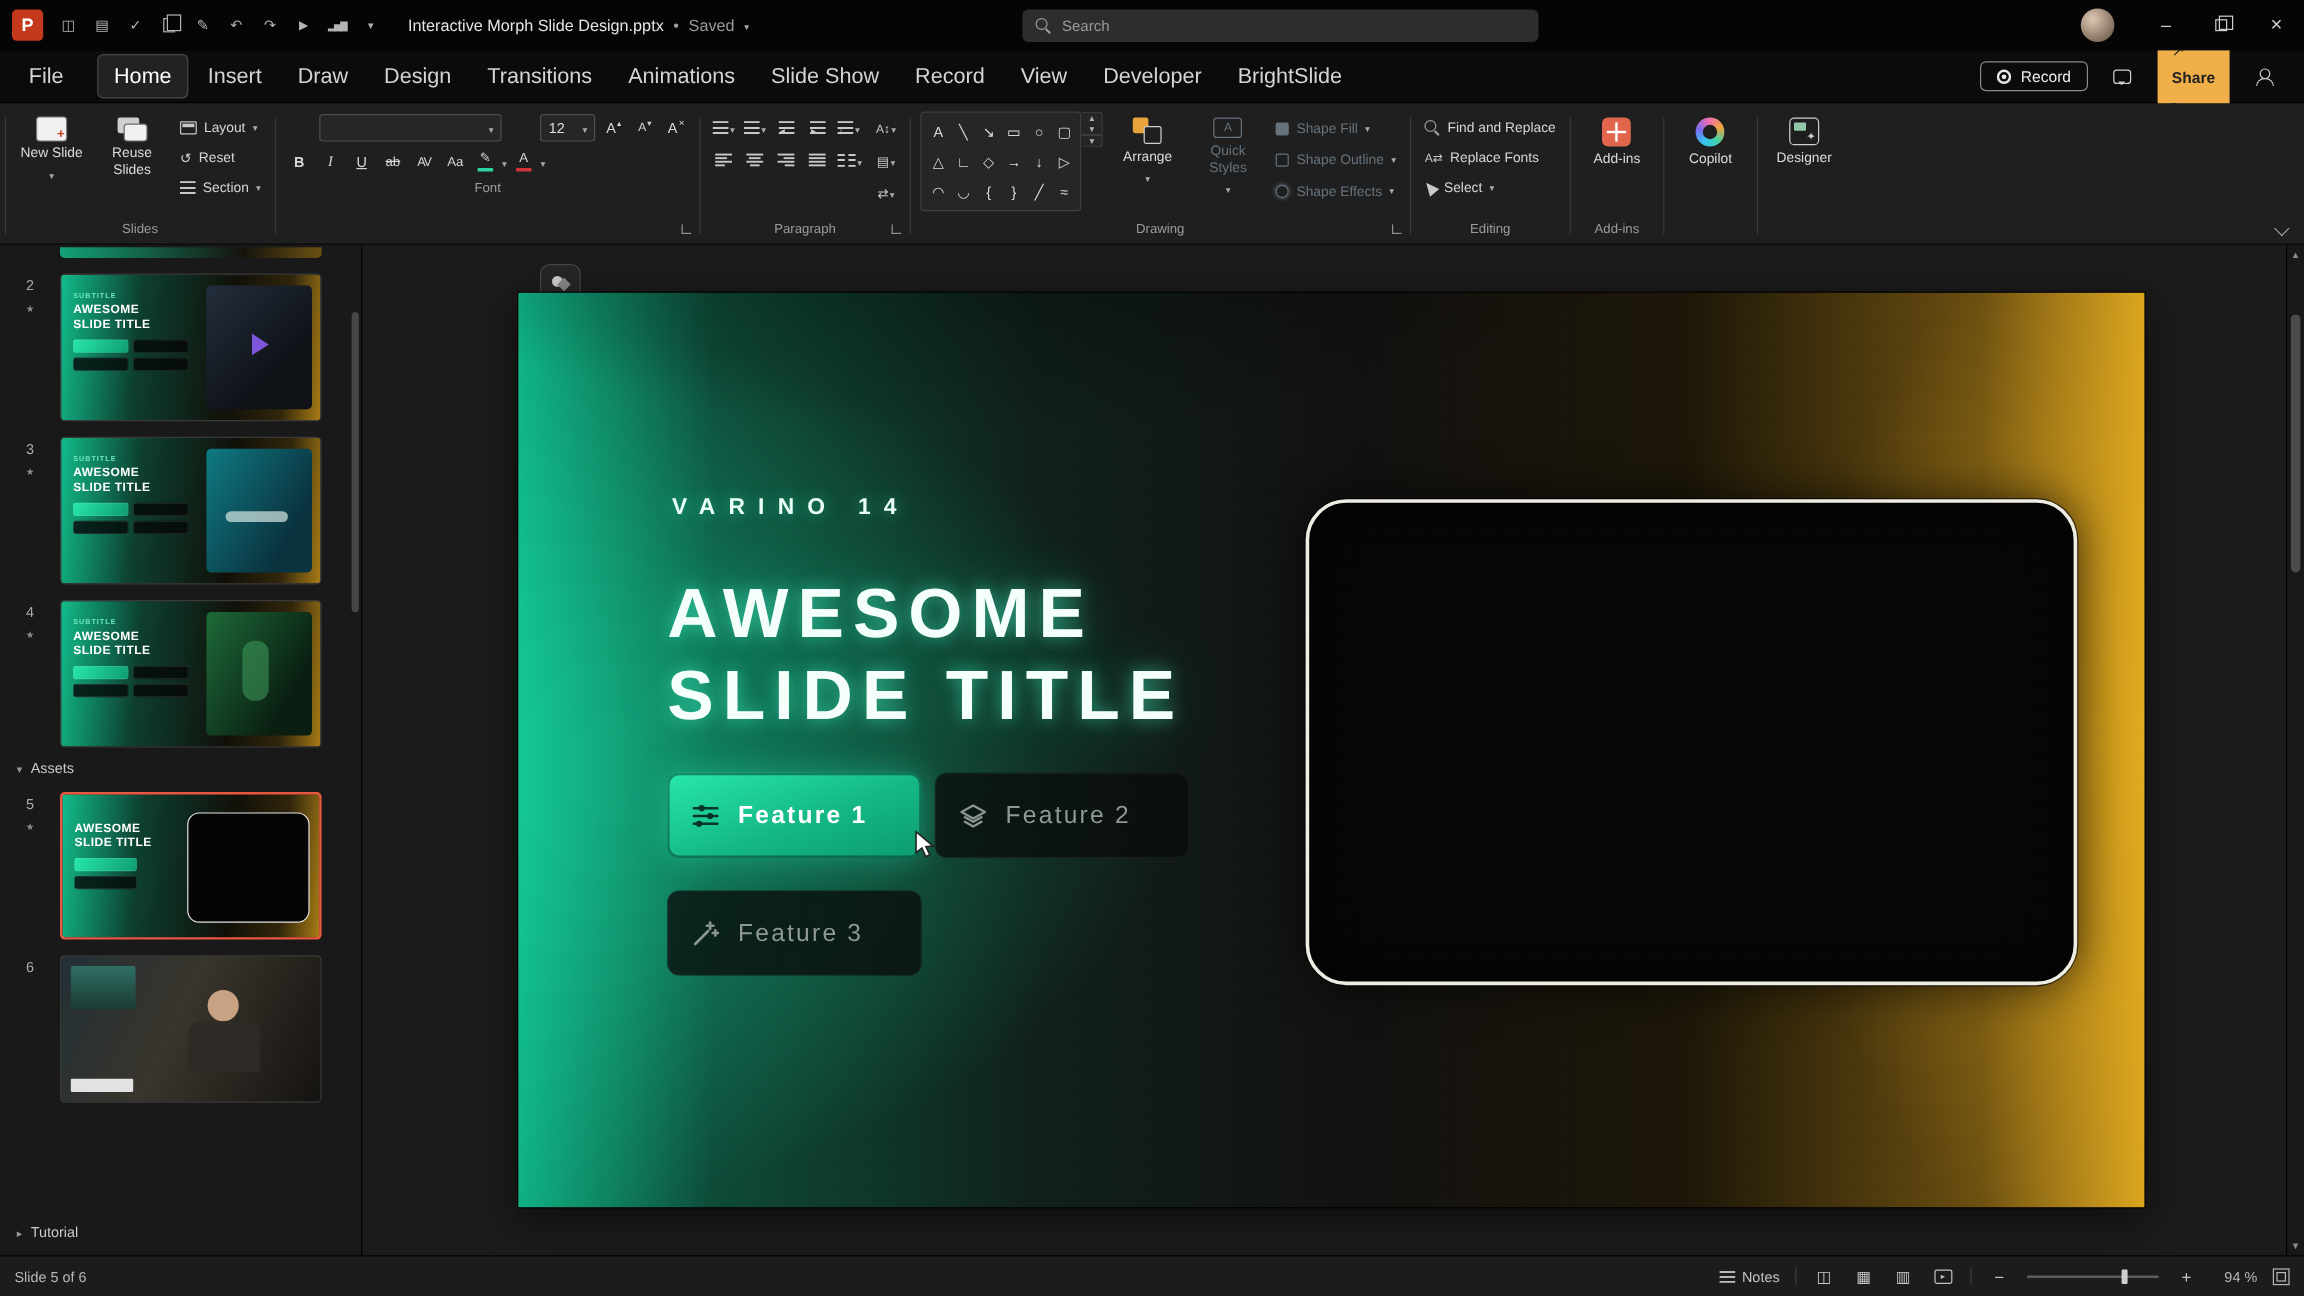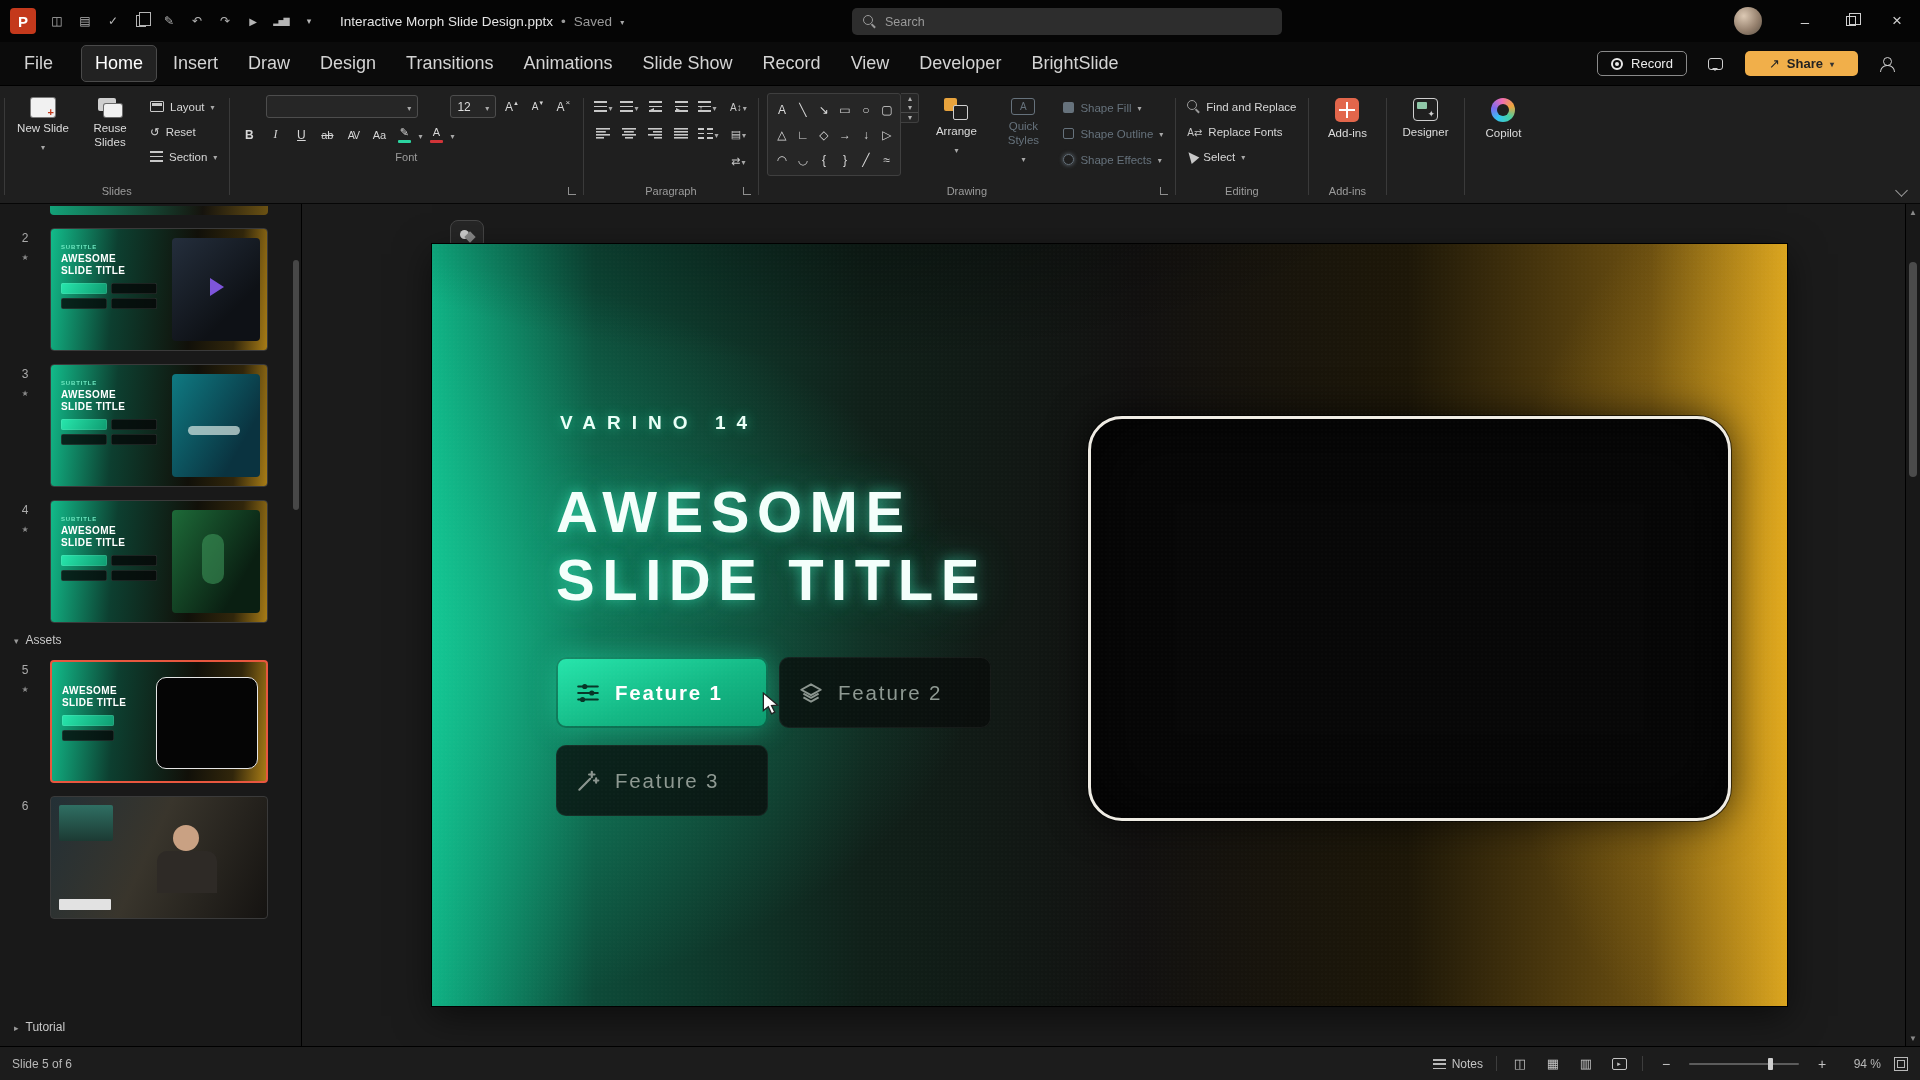--- a/index.html
+++ b/index.html
@@ -59,21 +59,21 @@
   .tr-right{margin-left:auto;display:flex;align-items:center;gap:14px;padding-right:8px;}
   .recbtn{display:flex;align-items:center;gap:8px;border:1px solid #8a8a8a;border-radius:5px;
     padding:4px 13px;font-size:13px;color:#ececec;}
   .rec-dot{width:12px;height:12px;border-radius:50%;border:2px solid #e8e8e8;position:relative;}
   .rec-dot::after{content:"";position:absolute;inset:2px;border-radius:50%;background:#e8e8e8;}
   .combtn{width:30px;height:26px;display:grid;place-items:center;}
   .i-bubble{width:15px;height:12px;border:1.5px solid #cfcfcf;border-radius:3px;position:relative;}
   .i-bubble::after{content:"";position:absolute;left:3px;bottom:-5px;border:3px solid transparent;
     border-top-color:#cfcfcf;}
   .sharebtn{display:flex;align-items:flex-start;gap:7px;background:#f1af4a;border-radius:5px;
-    padding:5px 24px;color:#222;font-weight:700;font-size:13px;}
+    padding:5px 12px;color:#222;font-weight:700;font-size:13px;flex-direction:column;}
   [data-name="share-icon"]::before{content:"↗";font-weight:400;}
   .sharebtn .cv::before{color:#333;}
   .i-person{width:18px;height:14px;position:relative;}
   .i-person::before{content:"";position:absolute;width:7px;height:7px;border:1.5px solid #cfcfcf;
     border-radius:50%;left:5px;top:0;}
   .i-person::after{content:"";position:absolute;width:13px;height:6px;border:1.5px solid #cfcfcf;
     border-bottom:none;border-radius:7px 7px 0 0;left:2px;bottom:-1px;}
 
   
   .ribbon{height:118px;background:#1f1f1f;display:flex;align-items:stretch;
@@ -267,22 +267,22 @@
       radial-gradient(560px 780px at 104% 50%, rgba(238,178,30,.5), transparent 62%),
       linear-gradient(90deg,#0fb083 0%,#0d4a38 12%,#102019 32%,#121110 52%,#1d1708 72%,#6a4e10 90%,#d9a41f 100%);}
   .slide::after{content:"";position:absolute;inset:0;pointer-events:none;
     background-image:radial-gradient(rgba(255,255,255,.05) 1px,transparent 1px);
     background-size:4px 4px;opacity:.22;}
   .kicker{position:absolute;left:128px;top:168px;font-size:19px;letter-spacing:.58em;
     color:#eafff7;font-weight:700;text-shadow:0 0 12px rgba(45,255,195,.5);}
   .stitle{position:absolute;left:124px;top:234px;font-size:58px;font-weight:700;
     letter-spacing:.13em;line-height:1.17;color:#f4fffb;
     text-shadow:0 0 14px rgba(70,255,205,.55),0 0 48px rgba(70,255,205,.3);}
-  .features{position:absolute;left:124px;top:413px;display:grid;
-    grid-template-columns:212px 212px;grid-auto-rows:71px;gap:17px 11px;}
+  .features{position:absolute;left:124px;top:400px;display:grid;
+    grid-template-columns:212px 212px;grid-auto-rows:71px;gap:27px 11px;}
   .featbtn{border-radius:10px;display:flex;align-items:center;gap:14px;padding:0 19px;
     font-size:20.5px;letter-spacing:.09em;color:#8e9992;background:rgba(9,11,10,.78);
     box-shadow:inset 0 0 0 1px rgba(255,255,255,.05);}
   .featbtn .fico{color:#8b958f;flex:none;}
   .featbtn.active{background:linear-gradient(160deg,#27e7ad 0%,#14b885 55%,#0c9a6e 100%);
     color:#fff;font-weight:700;
     box-shadow:0 0 28px rgba(35,226,170,.45),inset 0 0 0 2px rgba(6,48,35,.5);}
   .featbtn.active .fico{color:#073527;}
   .blackpanel{position:absolute;left:656px;top:172px;width:643px;height:405px;background:#070707;
     border:3px solid #efece4;border-radius:34px;
@@ -616,35 +616,35 @@
         <span class="bigbtn" data-name="add-ins-button">
           <span class="i-addins" data-name="add-ins-icon"></span>
           <span data-name="add-ins-label">Add-ins</span>
         </span>
       </div>
       <div class="glabel">
           <span data-name="addins-group-label">Add-ins</span>
         </div>
     </div>
 
+    <div class="group divided" data-name="copilot-group">
+      <div class="gbody">
+        <span class="bigbtn" data-name="copilot-button">
+          <span class="i-copilot" data-name="copilot-icon"></span>
+          <span data-name="copilot-label">Copilot</span>
+        </span>
+      </div>
+      <div class="glabel"></div>
+    </div>
+
     <div class="group divided" data-name="designer-group">
       <div class="gbody">
         <span class="bigbtn" data-name="designer-button">
           <span class="i-designer" data-name="designer-icon"></span>
           <span data-name="designer-label">Designer</span>
-        </span>
-      </div>
-      <div class="glabel"></div>
-    </div>
-
-    <div class="group divided" data-name="copilot-group">
-      <div class="gbody">
-        <span class="bigbtn" data-name="copilot-button">
-          <span class="i-copilot" data-name="copilot-icon"></span>
-          <span data-name="copilot-label">Copilot</span>
         </span>
       </div>
       <div class="glabel"></div>
     </div>
 
     <span class="collapse" data-name="collapse-ribbon-icon"></span>
   </section>
 
   <div class="main" data-name="main-area">
 

